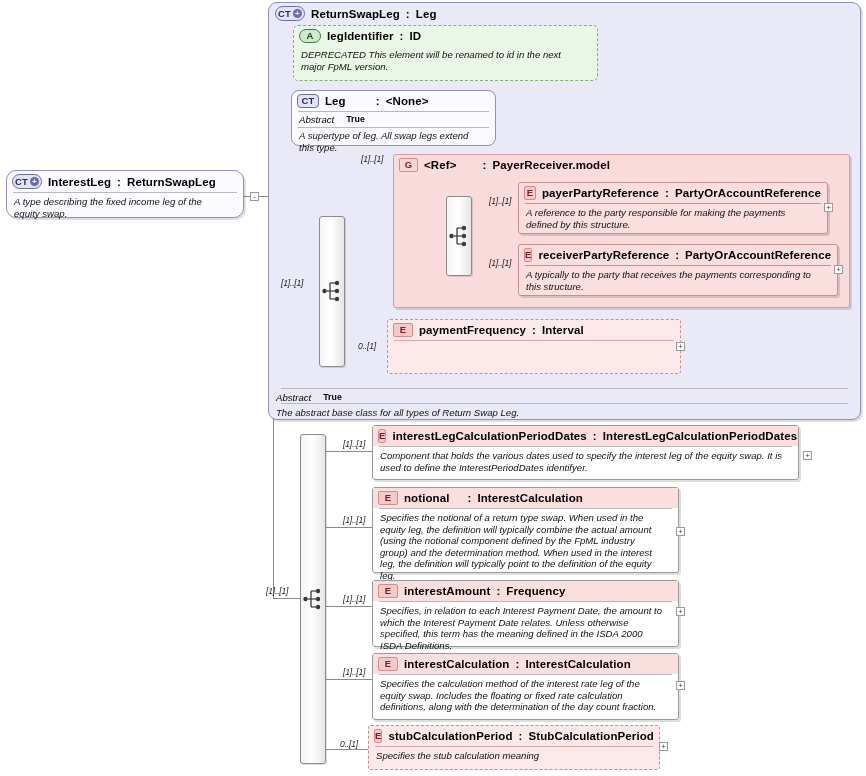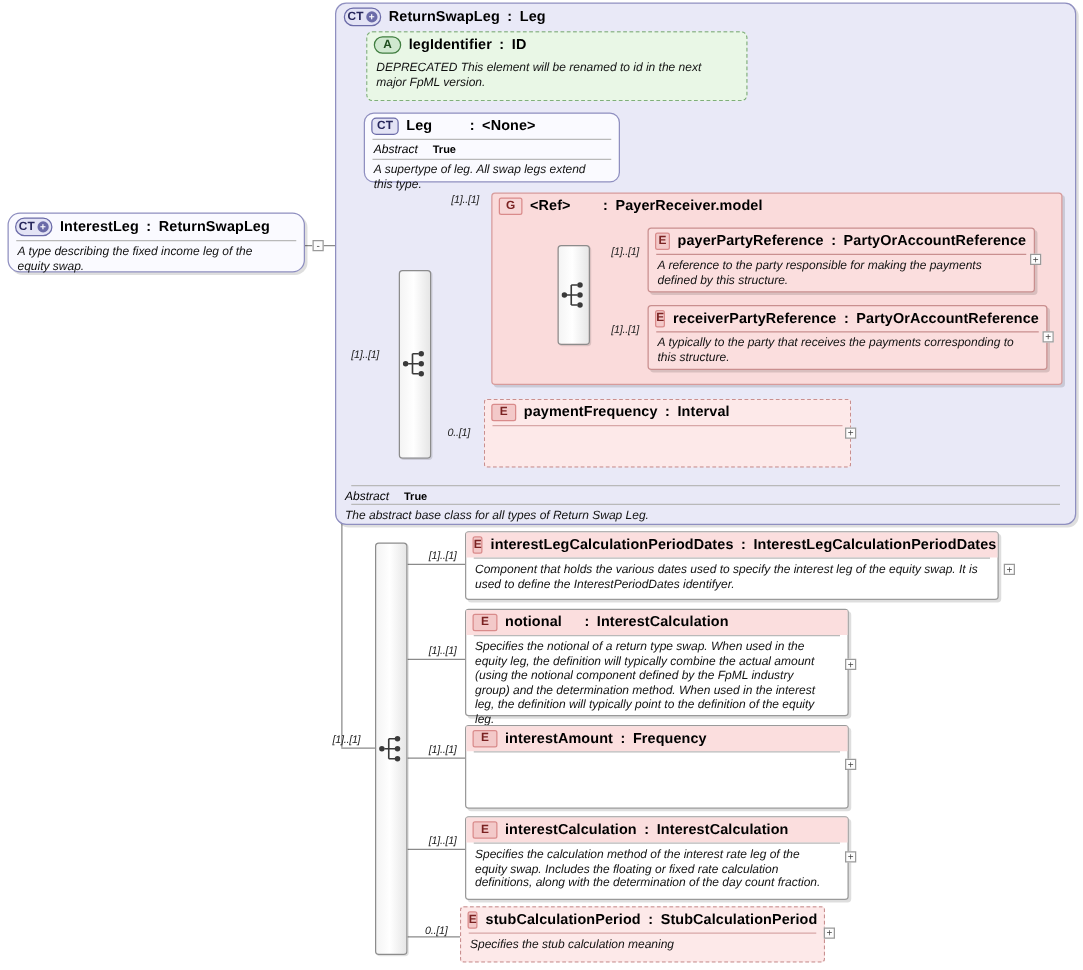--- a/index.html
+++ b/index.html
@@ -281,20 +281,21 @@
   <div class="tgl" style="left:676px;top:527px;">+</div>
 
   <div class="box el-white shadow" style="left:372px;top:580px;width:307px;height:67px;">
     <div class="title hd" style="background:#fbdede;">
       <span class="badge badge-e">E</span>
       <span class="ttl-name">interestAmount</span>
       <span>:</span>
       <span class="ttl-type">Frequency</span>
     </div>
     <div class="sep"></div>
+    <div class="doc">Specifies, in relation to each Interest Payment Date, the amount to which the Interest Payment Date relates. Unless otherwise specified, this term has the meaning defined in the ISDA 2000 ISDA Definitions.</div>
   </div>
   <div class="card" style="left:343px;top:594px;">[1]..[1]</div>
   <div class="tgl" style="left:676px;top:607px;">+</div>
 
   <div class="box el-white shadow" style="left:372px;top:653px;width:307px;height:67px;">
     <div class="title hd" style="background:#fbdede;">
       <span class="badge badge-e">E</span>
       <span class="ttl-name">interestCalculation</span>
       <span>:</span>
       <span class="ttl-type">InterestCalculation</span>

